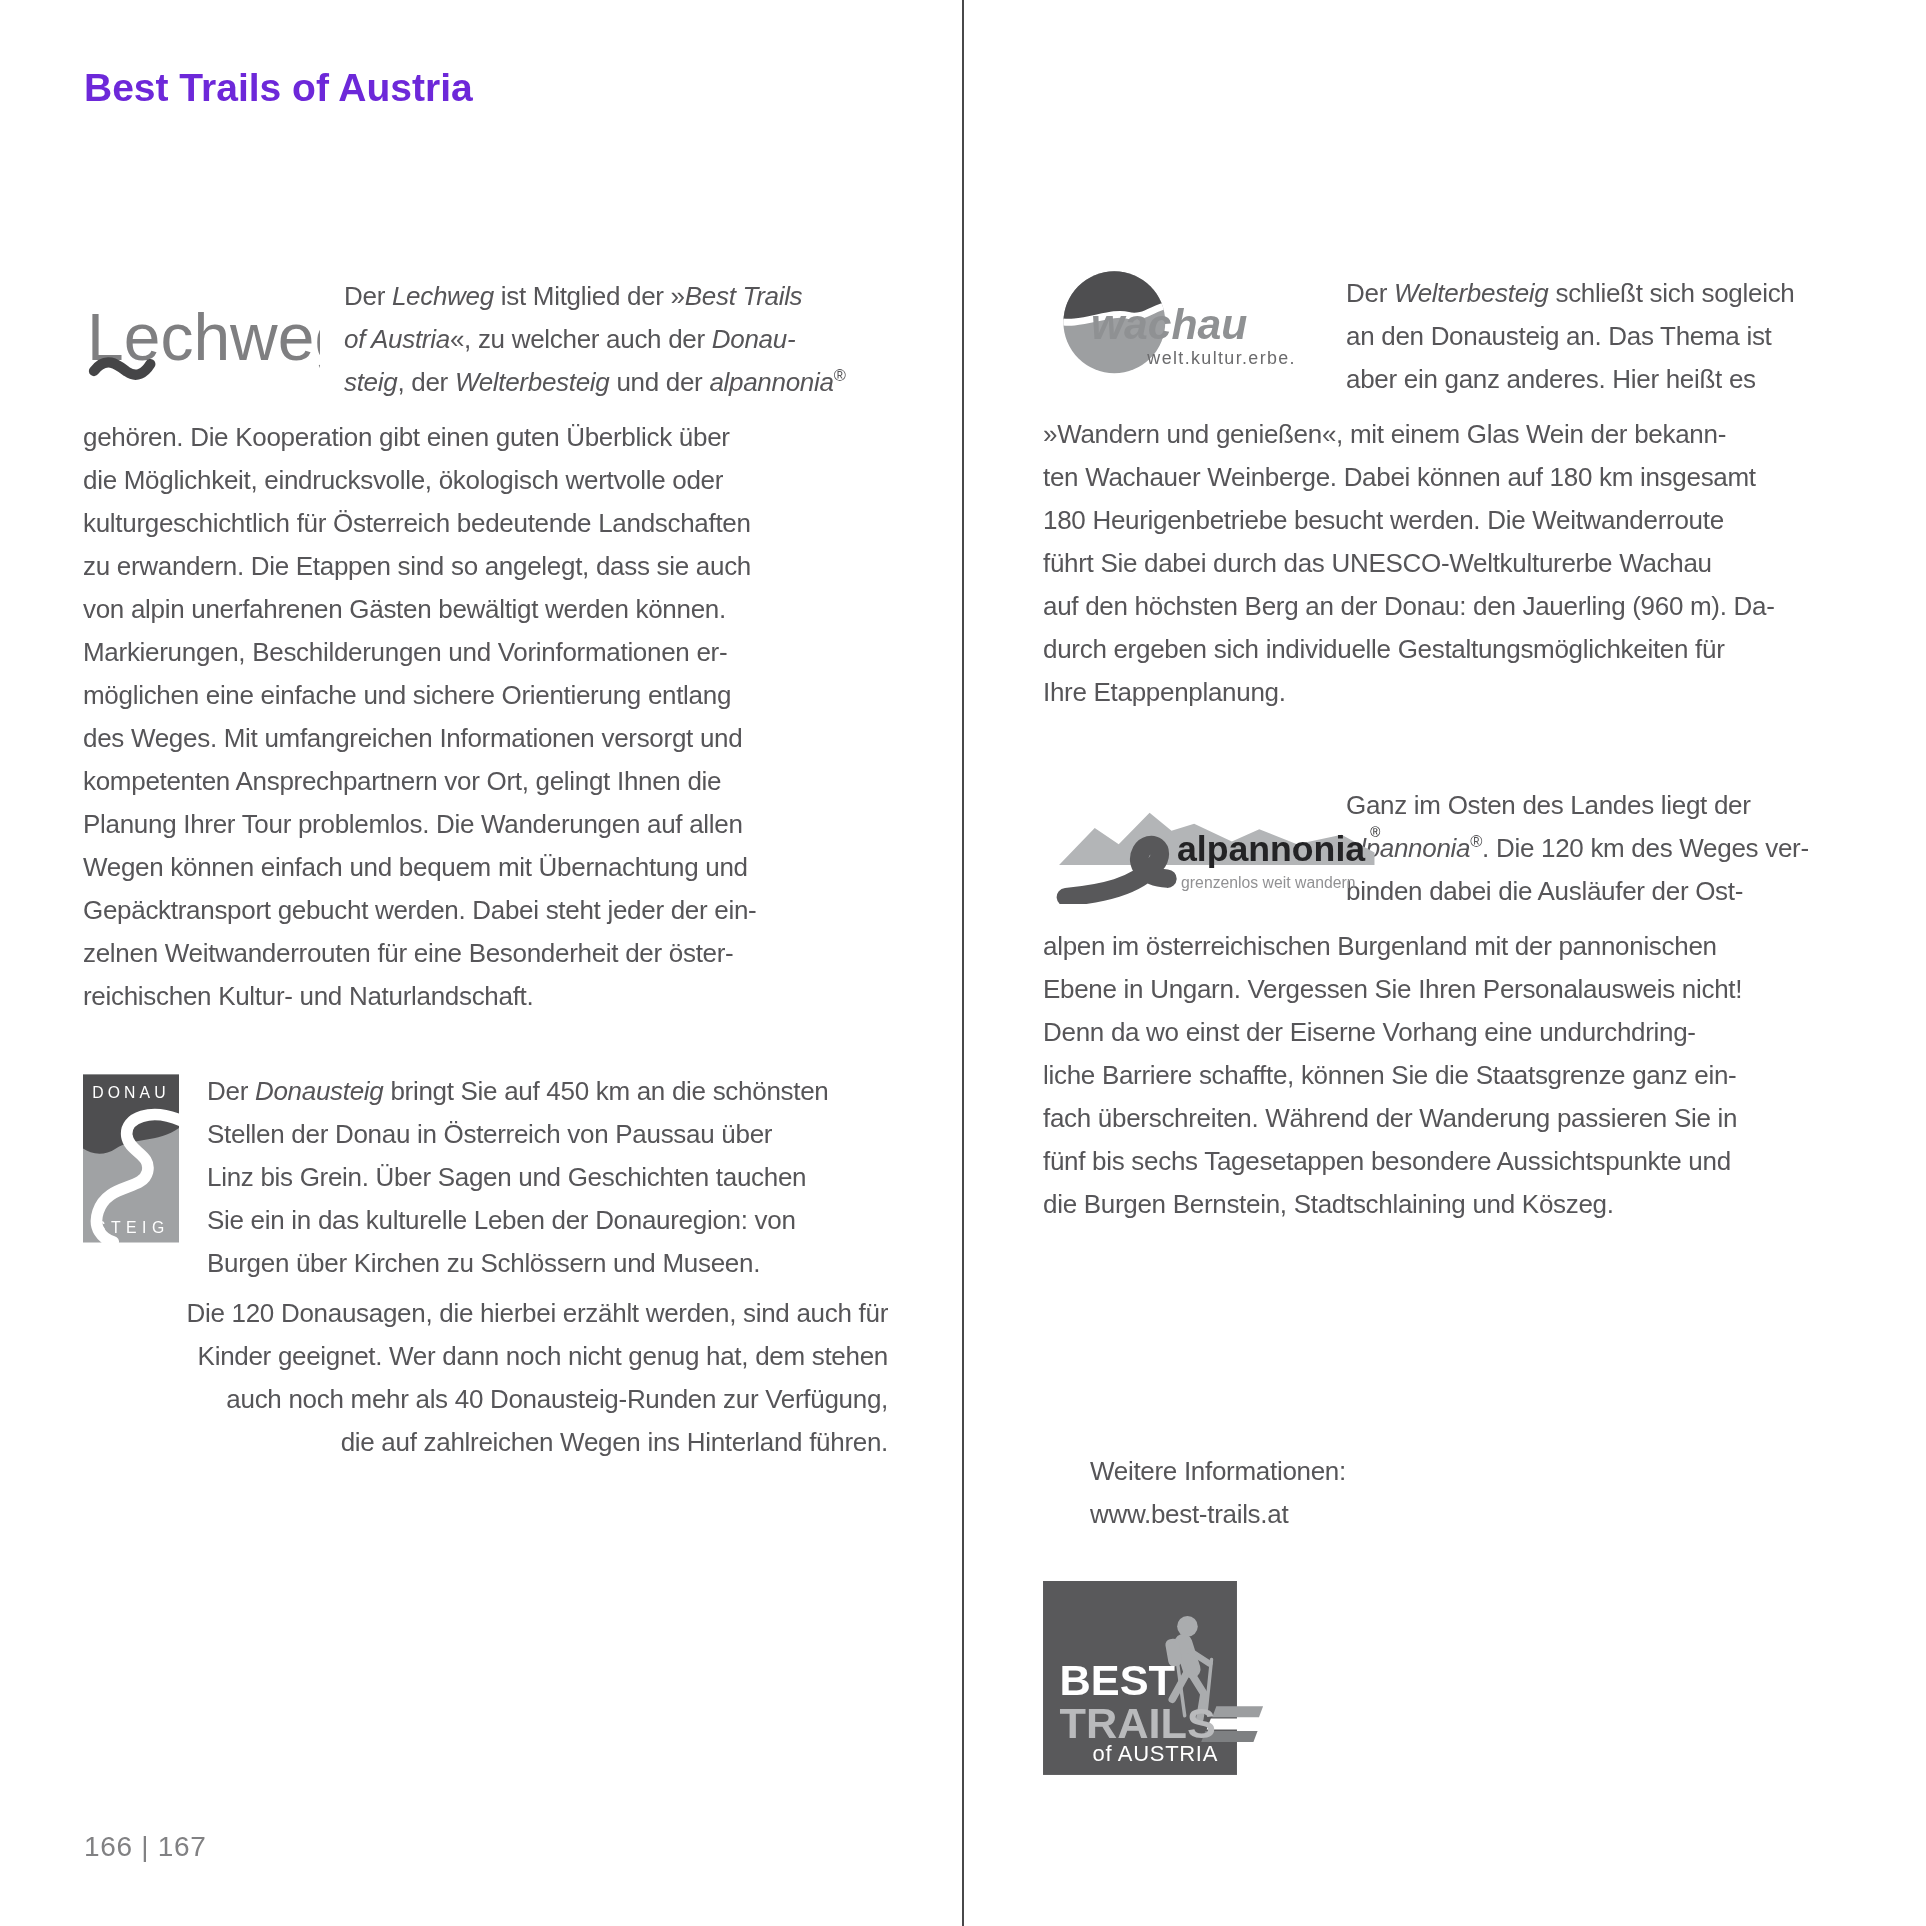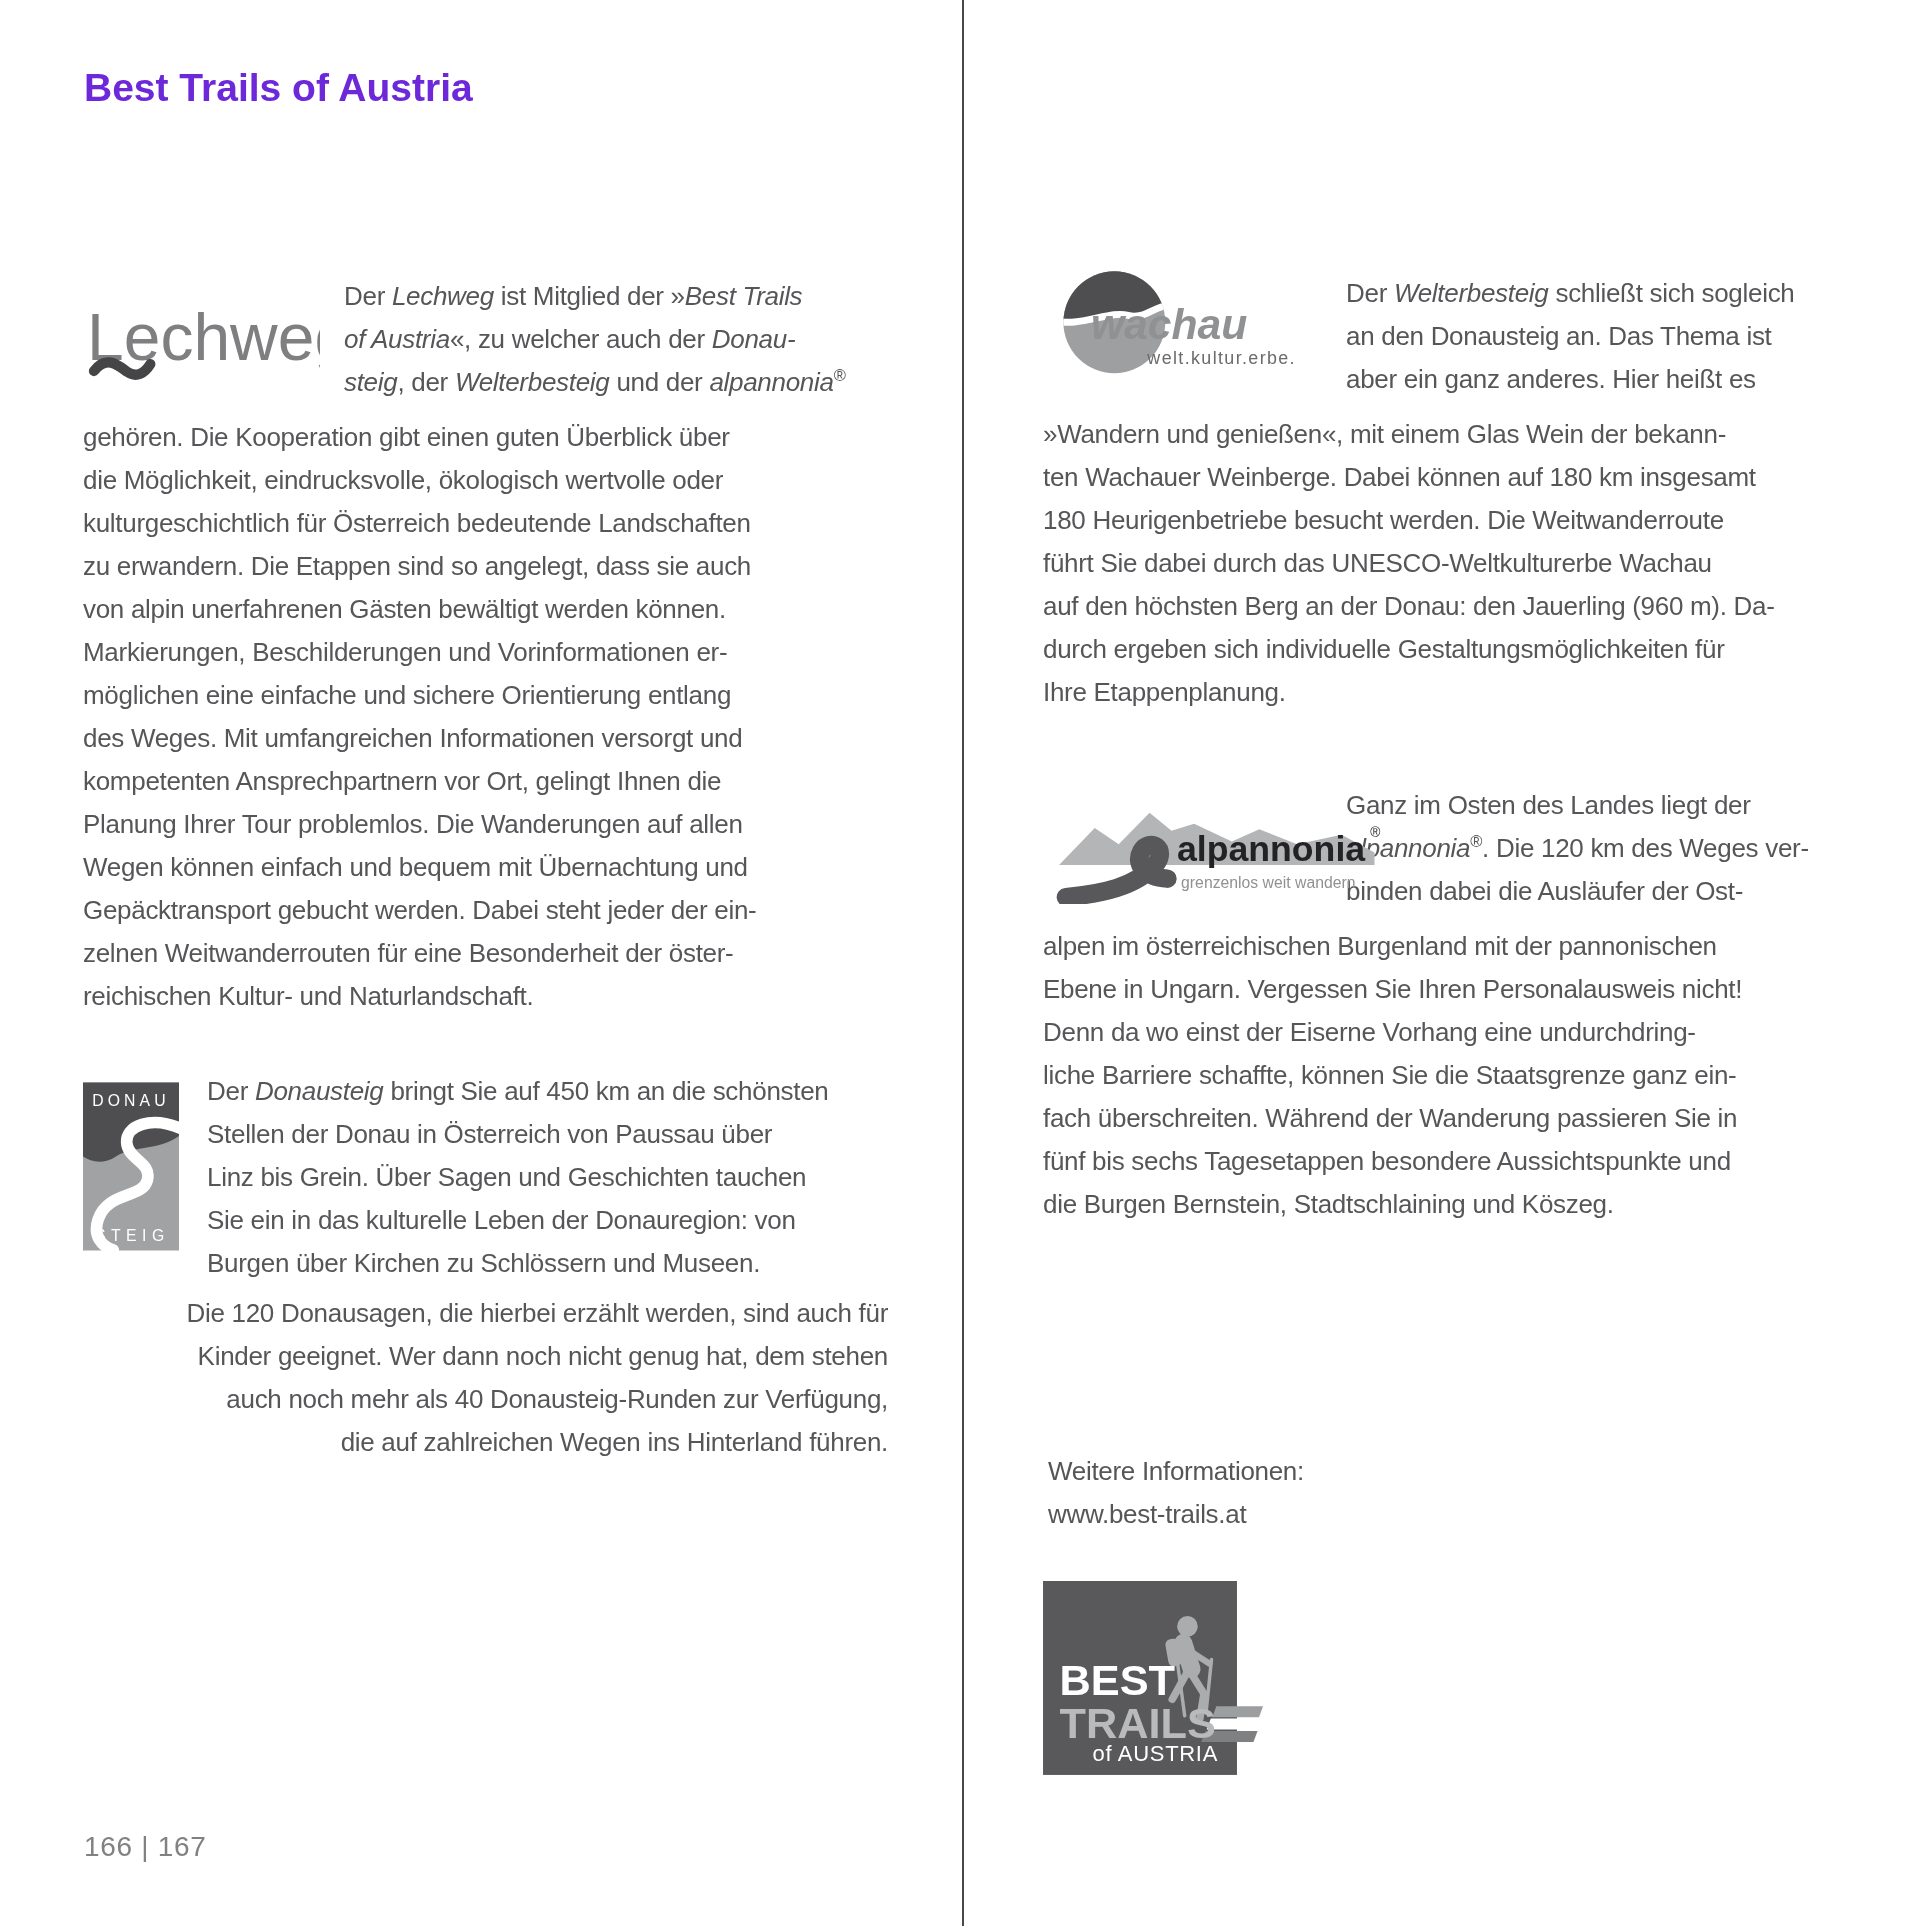--- a/index.html
+++ b/index.html
@@ -54,21 +54,21 @@
         <div class="tl"><span>kompetenten Ansprechpartnern vor Ort, gelingt Ihnen die</span></div>
         <div class="tl"><span>Planung Ihrer Tour problemlos. Die Wanderungen auf allen</span></div>
         <div class="tl"><span>Wegen können einfach und bequem mit Übernachtung und</span></div>
         <div class="tl"><span>Gepäcktransport gebucht werden. Dabei steht jeder der ein-</span></div>
         <div class="tl"><span>zelnen Weitwanderrouten für eine Besonderheit der öster-</span></div>
         <div class="tl"><span>reichischen Kultur- und Naturlandschaft.</span></div>
       </div>
   </div>
 
   <div class="section" style="left:83px;top:1070px;width:805px;">
-    <div class="logo-abs" style="top:12px;">
+    <div class="logo-abs" style="top:4px;">
       <svg width="96" height="169" viewBox="0 0 140 245">
         <rect x="0" y="0" width="140" height="245" fill="#a0a2a4"></rect>
         <path d="M0 0 H140 V78 C 110 100 70 92 48 108 C 30 120 12 116 0 108 Z" fill="#4e4e50"></path>
         <path d="M145 68 C 100 48 60 62 64 90 C 68 114 100 116 94 142 C 87 170 36 158 22 200 C 14 224 28 240 44 244" stroke="#ffffff" stroke-width="17" fill="none" stroke-linecap="round"></path>
         <text x="70" y="34" text-anchor="middle" font-size="23" letter-spacing="6" fill="#ffffff">DONAU</text>
         <text x="72" y="231" text-anchor="middle" font-size="23" letter-spacing="8" fill="#ffffff">STEIG</text>
       </svg>
     </div>
     <div class="body-text intro" style="padding-left:124px;">
         <div class="tl"><span>Der </span><em>Donausteig</em><span> bringt Sie auf 450 km an die schönsten</span></div>
@@ -139,21 +139,21 @@
         <div class="tl"><span>alpen im österreichischen Burgenland mit der pannonischen</span></div>
         <div class="tl"><span>Ebene in Ungarn. Vergessen Sie Ihren Personalausweis nicht!</span></div>
         <div class="tl"><span>Denn da wo einst der Eiserne Vorhang eine undurchdring-</span></div>
         <div class="tl"><span>liche Barriere schaffte, können Sie die Staatsgrenze ganz ein-</span></div>
         <div class="tl"><span>fach überschreiten. Während der Wanderung passieren Sie in</span></div>
         <div class="tl"><span>fünf bis sechs Tagesetappen besondere Aussichtspunkte und</span></div>
         <div class="tl"><span>die Burgen Bernstein, Stadtschlaining und Köszeg.</span></div>
       </div>
   </div>
 
-  <div class="info-block" style="left:1048px;top:1450px;">
+  <div class="info-block" style="left:1090px;top:1450px;">
     <div class="tl">Weitere Informationen:</div>
     <div class="tl info-url">www.best-trails.at</div>
   </div>
 
   <div class="section" style="left:1043px;top:1581px;">
     <svg width="227" height="196" viewBox="0 0 330 285">
       <rect x="0" y="0" width="282" height="282" fill="#59595b"></rect>
       <g stroke="#aaacae" fill="#aaacae" stroke-linecap="round">
         <circle cx="210" cy="66" r="15" stroke="none"></circle>
         <path d="M204 90 L216 128" stroke-width="26" fill="none"></path>

